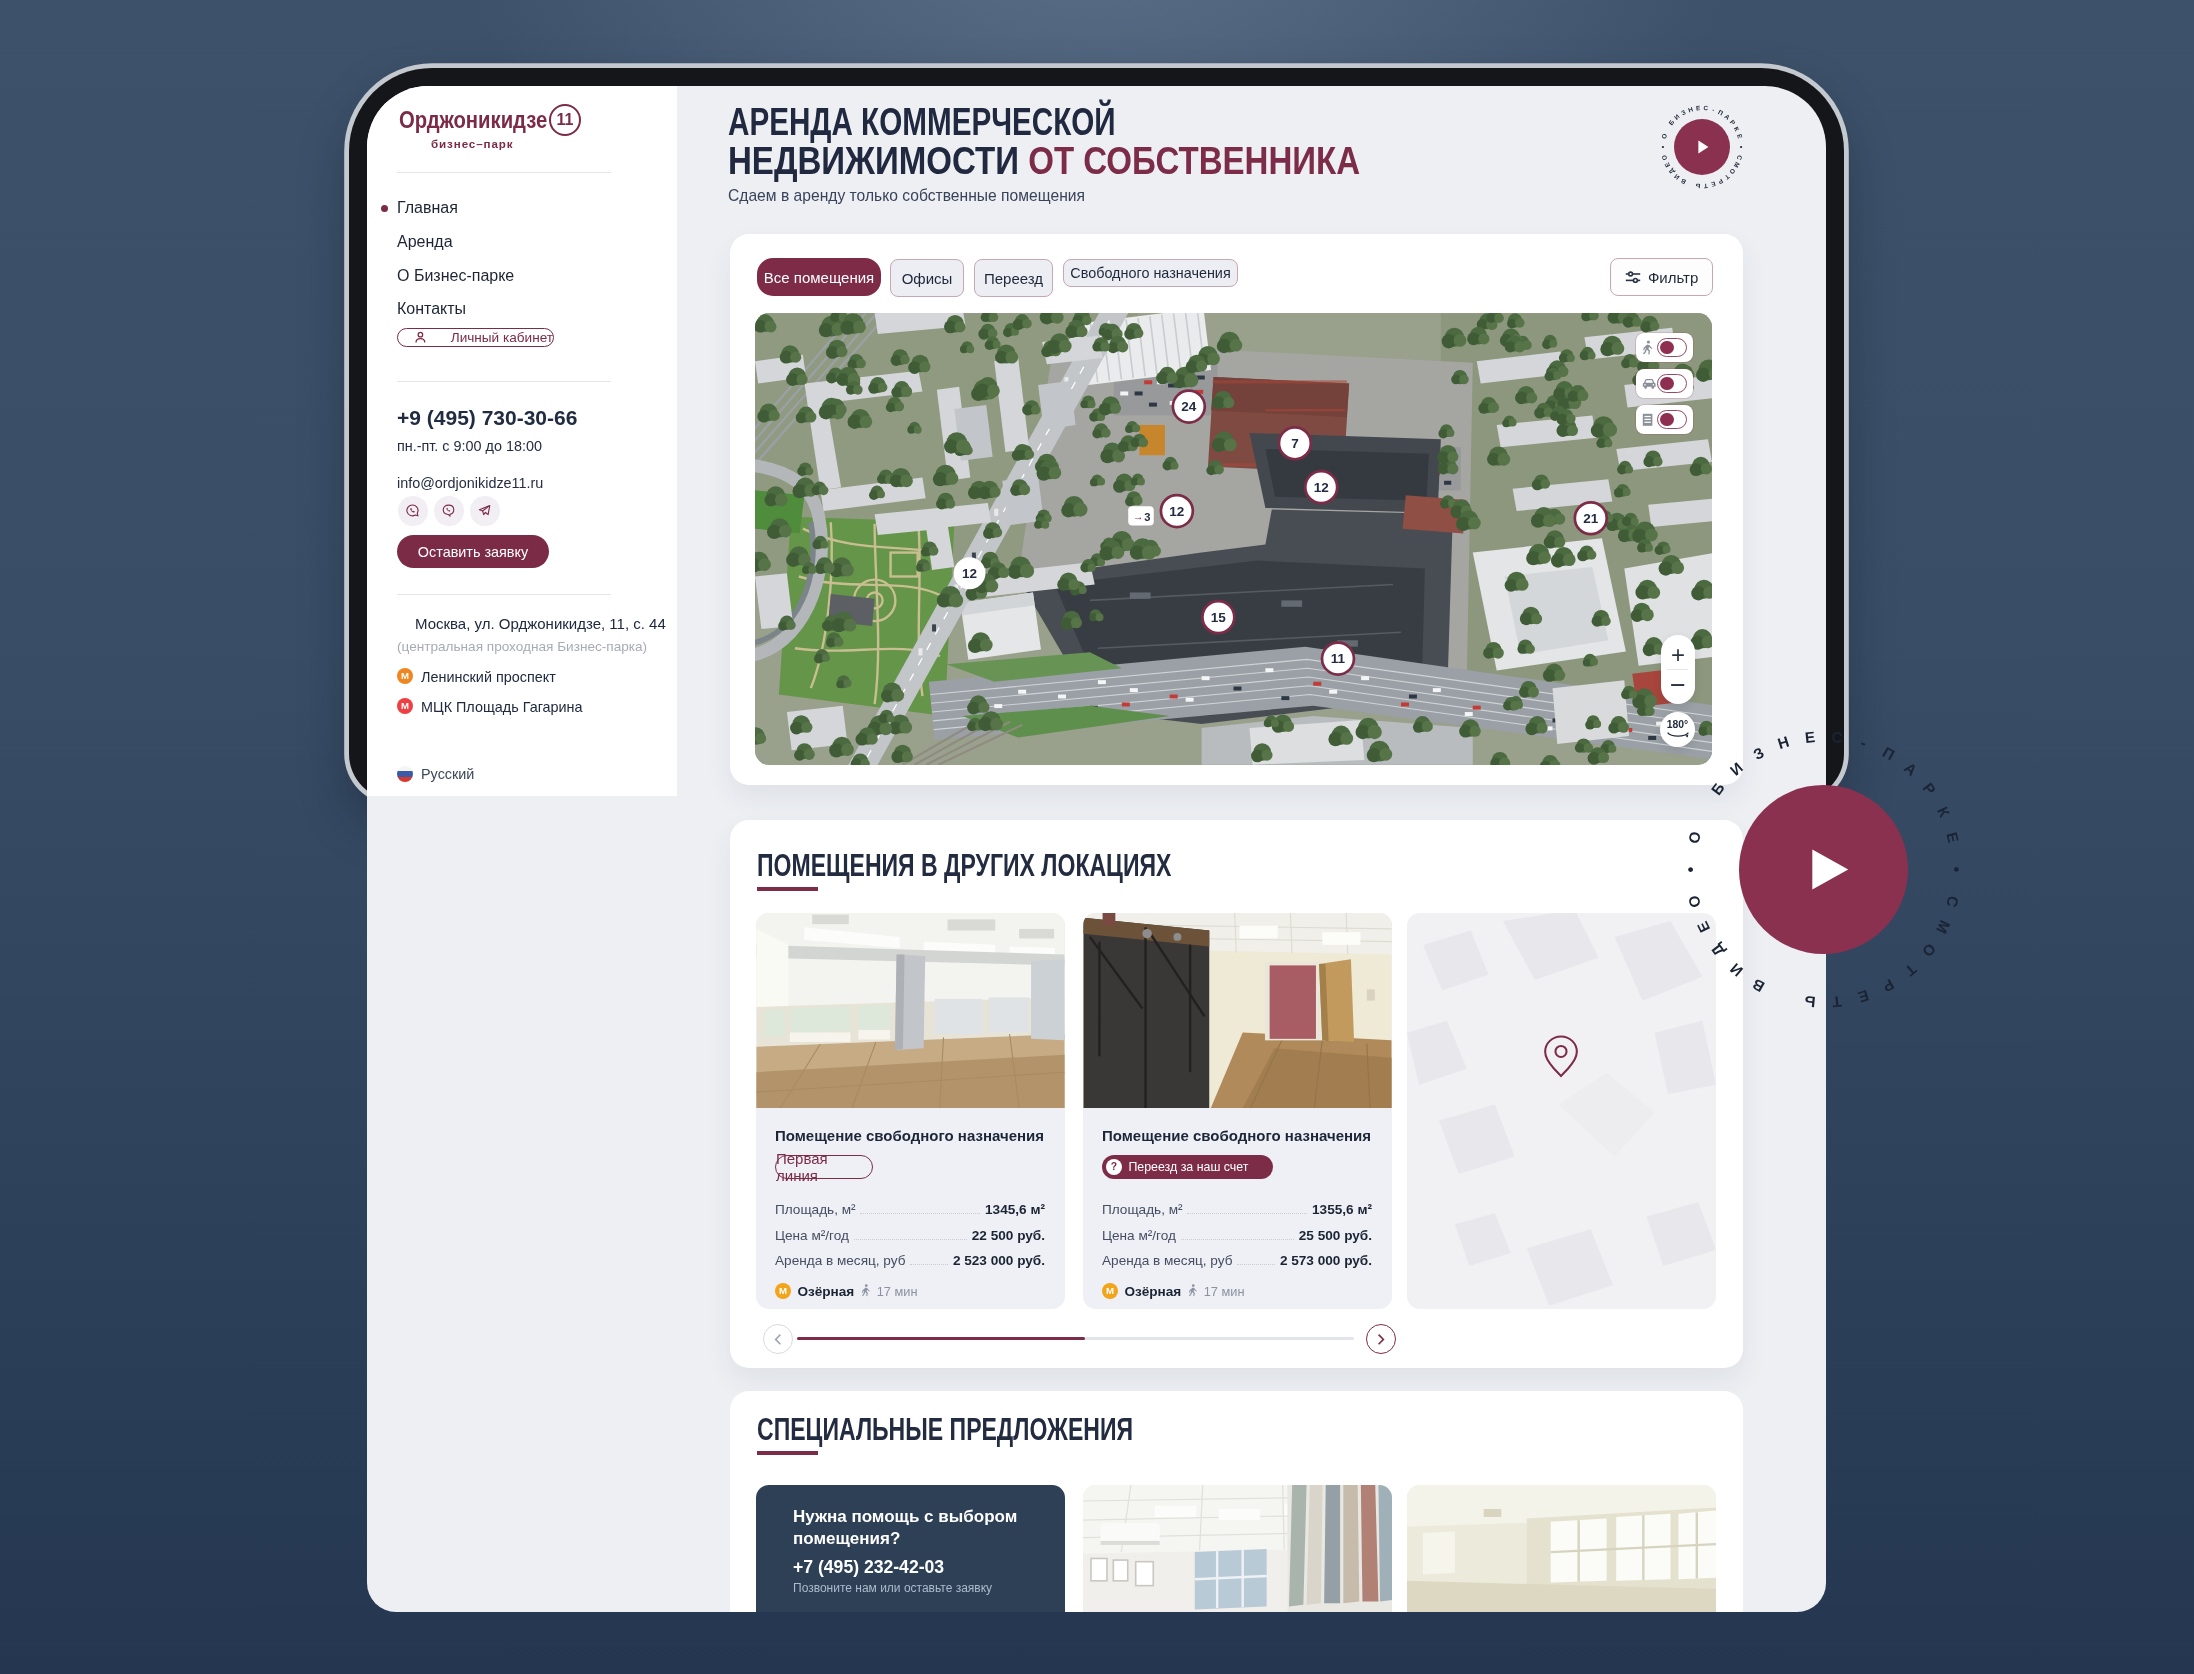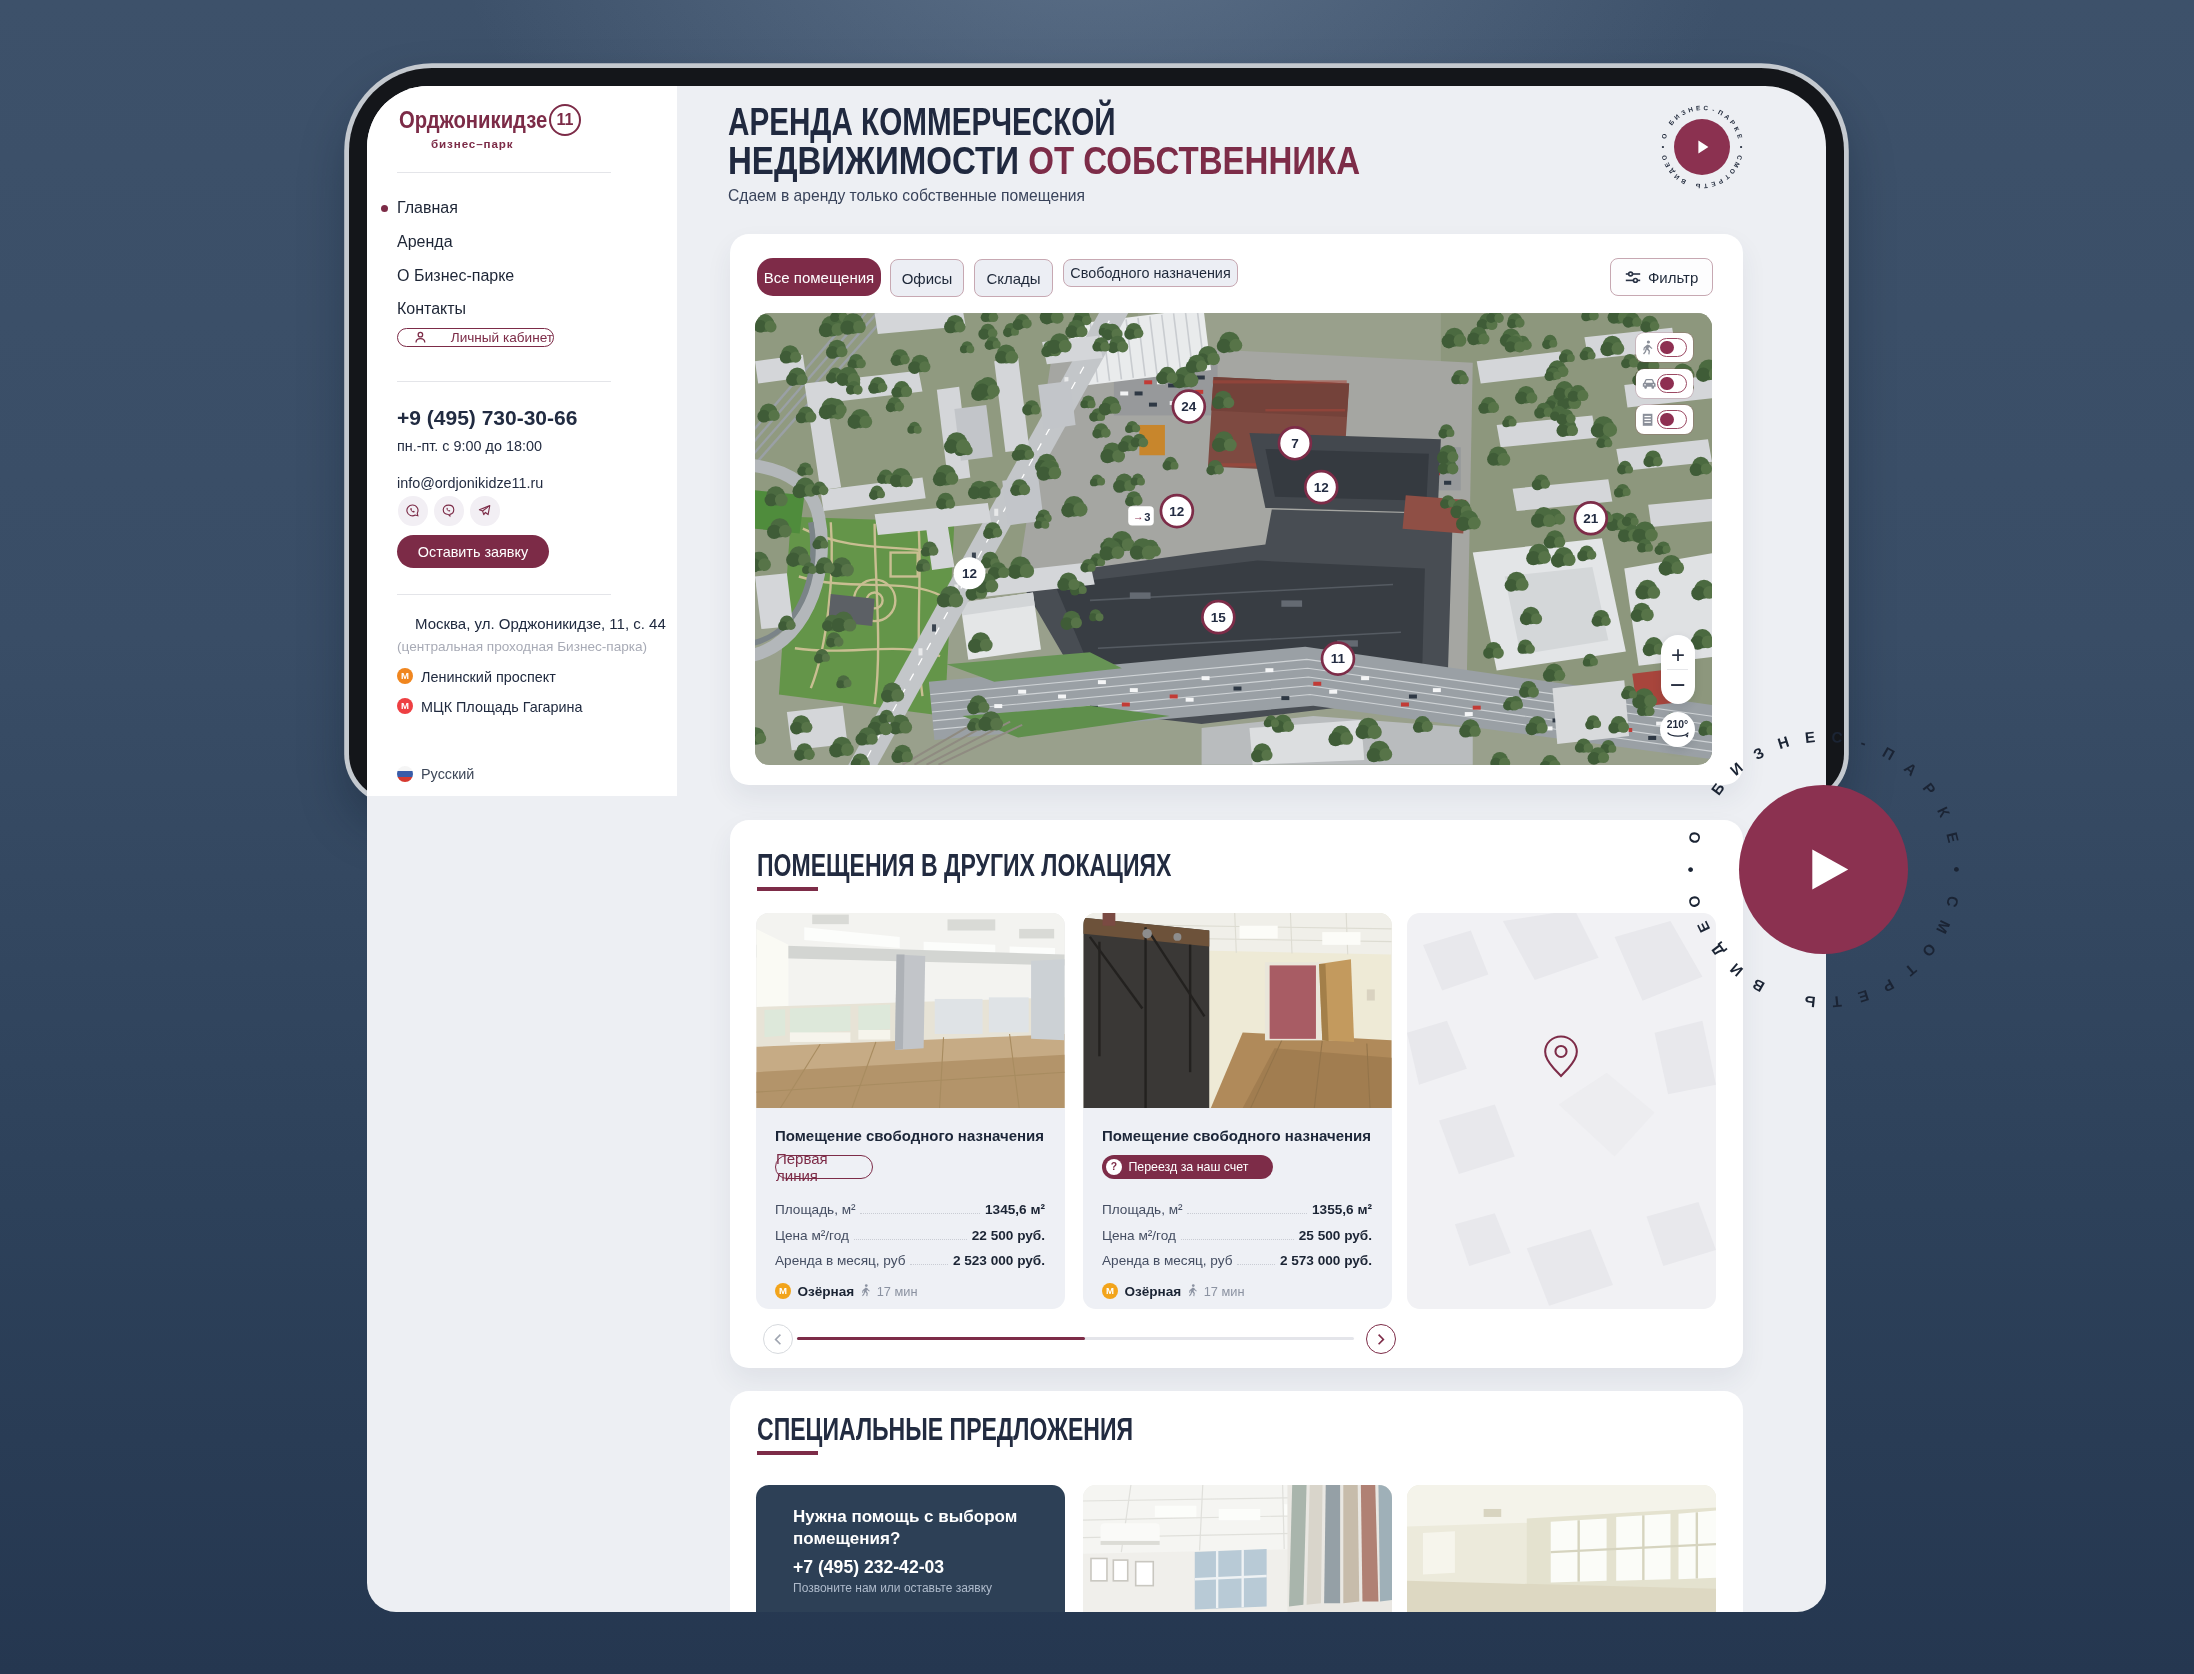--- a/index.html
+++ b/index.html
@@ -140,21 +140,21 @@
         </g>
     </svg>
   </div>
 
   <div class="abs" style="left:730px;top:234px;width:1013px;height:551px;background:#fff;border-radius:19px;box-shadow:0 12.8px 27px rgba(45,60,90,.07);"></div>
 
   <div class="abs" style="left:757px;top:258px;width:124px;height:38px;background:#7e2b48;border-radius:16px;color:#fff;font-size:15px;display:flex;align-items:center;justify-content:center;text-align:right;">Все помещения</div>
 
   <div class="abs" style="left:890px;top:259px;width:74px;height:38px;background:#eceef4;border:1.2px solid #c7a8b2;border-radius:8px;color:#1e2839;font-size:15px;display:flex;align-items:center;justify-content:center;white-space:nowrap;">Офисы</div>
 
-  <div class="abs" style="left:974px;top:259px;width:79px;height:38px;background:#eceef4;border:1.2px solid #c7a8b2;border-radius:8px;color:#1e2839;font-size:15px;display:flex;align-items:center;justify-content:center;white-space:nowrap;">Склады</div>
+  <div class="abs" style="left:974px;top:259px;width:79px;height:38px;background:#eceef4;border:1.2px solid #c7a8b2;border-radius:8px;color:#1e2839;font-size:15px;display:flex;align-items:center;justify-content:center;white-space:nowrap;">Переезд</div>
 
   <div class="abs" style="left:1063px;top:259px;width:175px;height:28px;background:#eceef4;border:1.2px solid #c7a8b2;border-radius:8px;color:#1e2839;font-size:14.4px;display:flex;align-items:center;justify-content:center;white-space:nowrap;">Свободного назначения</div>
 
   <div class="abs" style="left:1610px;top:258px;width:103px;height:38px;background:#fdfdfe;border:1.2px solid #c7a8b2;border-radius:8px;color:#1e2839;font-size:15px;display:flex;align-items:center;justify-content:center;gap:7.2px;">
     <svg width="16" height="14.4" viewBox="0 0 20 18" stroke="#2a3346" stroke-width="2" fill="none">
         <line x1="1" y1="5" x2="19" y2="5"></line>
         <line x1="1" y1="13" x2="19" y2="13"></line>
         <circle cx="7" cy="5" r="2.4" fill="#fff"></circle>
         <circle cx="13" cy="13" r="2.4" fill="#fff"></circle>
       </svg>
@@ -1179,21 +1179,21 @@
       </span>
   </div>
 
   <div class="abs" style="left:1661px;top:635px;width:34px;height:69px;background:#fff;border-radius:17px;box-shadow:0 3.2px 8px rgba(30,40,60,.12);">
     <div style="position:absolute;left:0;top:6.4px;width:34px;text-align:center;font-size:24px;font-weight:400;color:#2a3243;">+</div>
     <div style="position:absolute;left:6.4px;top:34px;width:21px;height:0.8px;background:#e6e7ea;"></div>
     <div style="position:absolute;left:0;top:35px;width:34px;text-align:center;font-size:27px;color:#2a3243;">−</div>
   </div>
 
   <div class="abs" style="left:1660px;top:712px;width:35px;height:35px;background:#fff;border-radius:50%;box-shadow:0 3.2px 8px rgba(30,40,60,.12);">
-    <div style="position:absolute;left:0;top:7.2px;width:35px;text-align:center;font-size:10.4px;font-weight:700;color:#232c3e;">210°</div>
+    <div style="position:absolute;left:0;top:7.2px;width:35px;text-align:center;font-size:10.4px;font-weight:700;color:#232c3e;">180°</div>
     <svg style="position:absolute;left:5.6px;top:19px;" width="24" height="9.6" viewBox="0 0 30 12" fill="none" stroke="#232c3e" stroke-width="1.6">
         <path d="M2 2 a 14 7 0 0 0 26 0"></path>
         <path d="M24 6 l4 -1.5 l-1 3.5" fill="#232c3e" stroke="none"></path>
       </svg>
   </div>
 
   <div class="abs" style="left:730px;top:820px;width:1013px;height:548px;background:#fff;border-radius:19px;box-shadow:0 12.8px 27px rgba(45,60,90,.07);"></div>
 
   <div class="abs" style="left:757px;top:849px;font-size:32px;line-height:32px;font-weight:600;color:#222b40;transform:scaleX(.72);transform-origin:left top;white-space:nowrap;">ПОМЕЩЕНИЯ В ДРУГИХ ЛОКАЦИЯХ</div>
 

